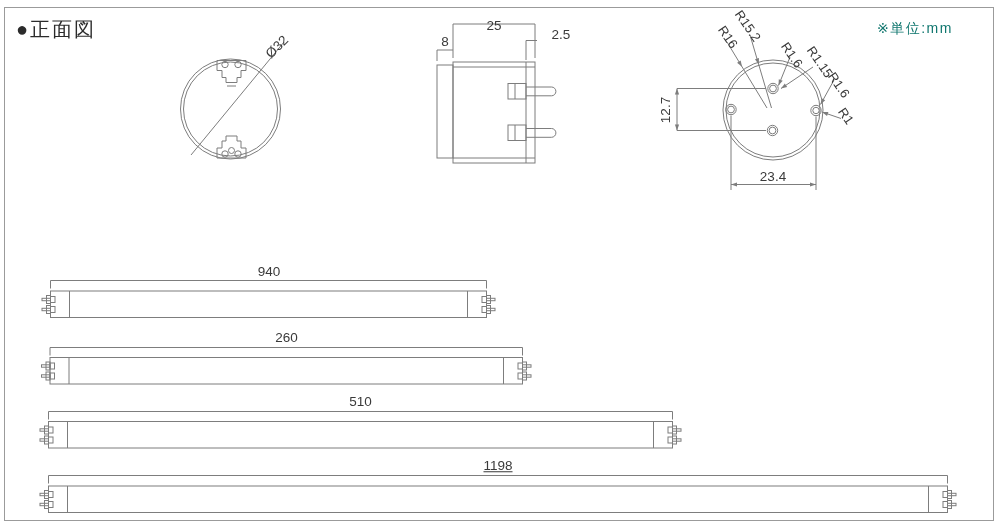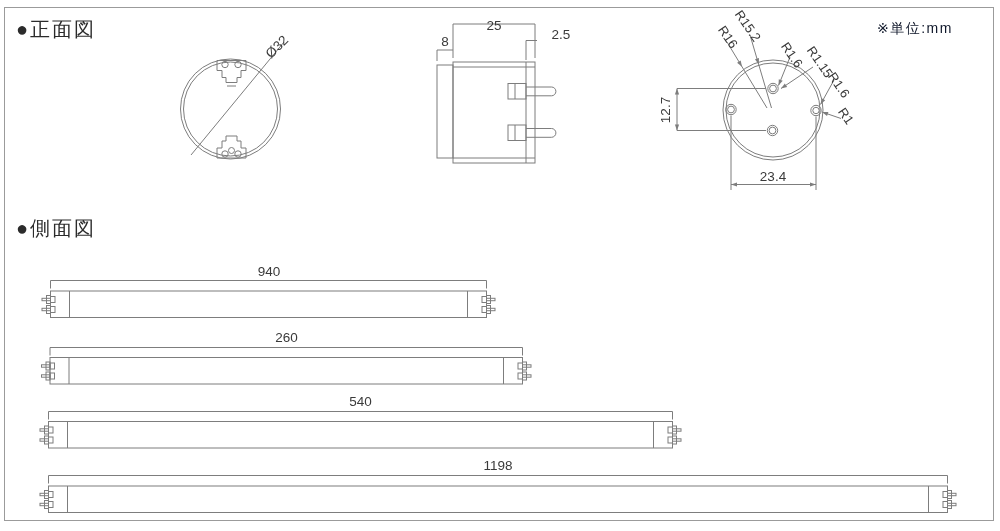--- a/index.html
+++ b/index.html
@@ -14,40 +14,39 @@
     border:1px solid #9b9b9b;
   }
   .linework { position:absolute; left:0; top:0; }
   .heading {
     position:absolute; font-size:20px; color:#2b2b2b; letter-spacing:2px;
     white-space:nowrap;
   }
   .heading-front { left:16px; top:8px;margin-top:8px; }
   .heading-side  { left:16px; top:215px; }
   .unit-note {
-    position:absolute; left:877px; top:20px; font-size:14px; color:#0f172a;
+    position:absolute; left:877px; top:20px; font-size:14px; color:#0f766e;
     letter-spacing:1.5px; white-space:nowrap;
   }
   .dim {
     position:absolute; font-size:13.5px; color:#3a3a3a; white-space:nowrap;
     transform:translate(-50%,-50%); line-height:1;
   }
   .dim.small { font-size:13px; }
   .rot45n { transform:translate(-50%,-50%) rotate(-45deg); }
   .rot55  { transform:translate(-50%,-50%) rotate(55deg); }
   .rot90n { transform:translate(-50%,-50%) rotate(-90deg); }
 </style>
 </head>
 <body>
 
 <div class="page">
   <div class="page-border"></div>
 
   <div class="heading heading-front">●正面図</div>
-  <div class="heading heading-side">●側面図</div>
   <div class="unit-note">※単位:mm</div>
 
   <svg class="linework" width="1000" height="531" viewBox="0 0 1000 531">
     <g stroke="#7d7d7d" stroke-width="1" fill="none">
 
       <g>
         <circle cx="230.5" cy="109" r="50"></circle>
         <circle cx="230.5" cy="109" r="47"></circle>
         <line x1="191" y1="155" x2="284" y2="42"></line>
 
@@ -245,15 +244,15 @@
   <div class="dim small rot55" style="left:728px; top:36.5px;">R16</div>
   <div class="dim small rot55" style="left:792px; top:55px;">R1.6</div>
   <div class="dim small rot55" style="left:820px; top:62px;">R1.15</div>
   <div class="dim small rot55" style="left:839px; top:85px;">R1.6</div>
   <div class="dim small rot55" style="left:846px; top:116px;">R1</div>
   <div class="dim rot90n" style="left:666px; top:109.5px;">12.7</div>
   <div class="dim" style="left:773px; top:177px;">23.4</div>
 
   <div class="dim" style="left:269px; top:271.5px;">940</div>
   <div class="dim" style="left:286.5px; top:338px;">260</div>
-  <div class="dim" style="left:360.5px; top:402px;">540</div>
-  <div class="dim" style="left:498px; top:466px;">1198</div>
+  <div class="dim" style="left:360.5px; top:402px;">510</div>
+  <div class="dim" style="left:498px; top:466px;text-decoration:underline;">1198</div>
 </div>
 
 </body></html>

